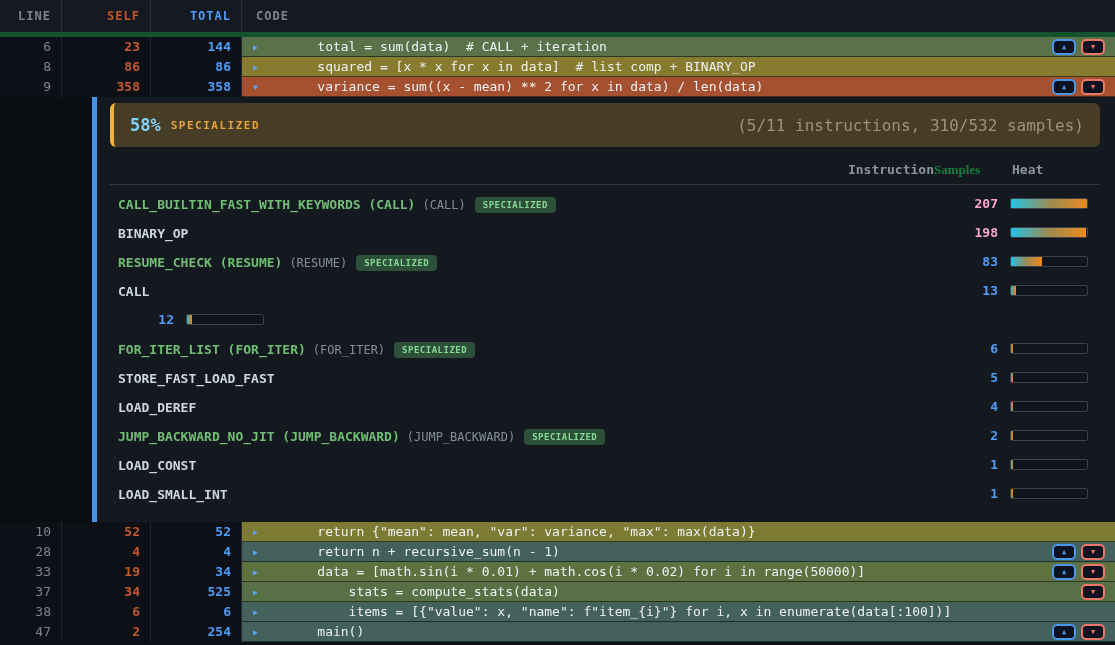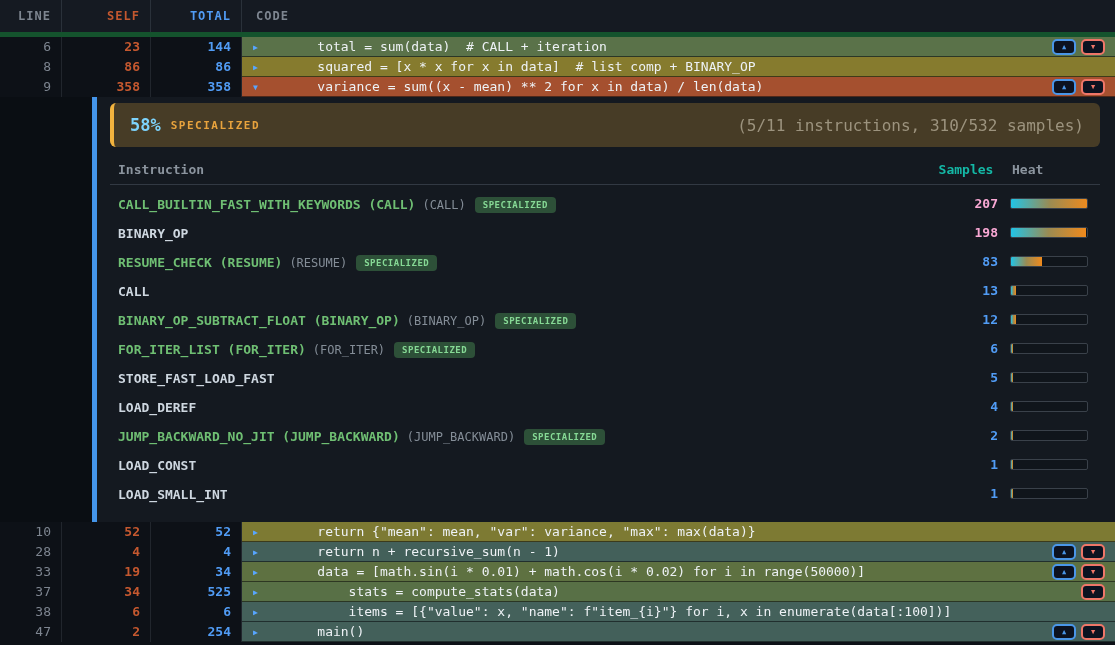--- a/index.html
+++ b/index.html
@@ -46,22 +46,22 @@
 
   .spanel { height:44px; background:#473c26; border-left:4px solid #f2b33e;
             border-radius:6px; display:flex; align-items:center; padding:0 16px;
             margin-bottom:8px; }
   .pct    { color:#7dd3fc; font-size:17px; font-weight:bold; }
   .plabel { color:#e8a33d; font-size:11px; font-weight:bold; letter-spacing:1.5px; margin-left:10px; }
   .pright { margin-left:auto; color:#9c937e; font-size:16px; }
 
   .ihead { display:flex; align-items:center; height:30px; border-bottom:1px solid #323943;
            font-size:13px; font-weight:bold; color:#8b949e; }
-  .ihead .h-name { flex:1; padding-left:8px; }
-  .ihead .h-samples { width:64px; text-align:center; color:#14b8a6; }
+  .ihead .h-name { flex:1; padding-left:8px;text-align:right; }
+  .ihead .h-samples { width:64px; text-align:left; color:#15803d;font-family:Liberation Serif, serif; }
   .ihead .h-heat { width:90px; margin-left:12px; padding-left:2px; }
 
   .ilist { padding-top:4px; }
   .irow { display:flex; align-items:center; height:29px; }
   .i-name { flex:1; padding-left:8px; white-space:nowrap; overflow:hidden; }
   .iname { font-weight:bold; font-size:13px; color:#ced7e0; }
   .iname.spec { color:#6fbf73; }
   .ibase { color:#848d97; font-size:12px; margin-left:7px; }
   .ibadge { display:inline-block; background:#2d5038; color:#86d995; font-size:9px;
             font-weight:bold; letter-spacing:.5px; padding:3px 8px; border-radius:4px;
@@ -171,21 +171,20 @@
           <div class="irow">
             <span class="i-name"><span class="iname">CALL</span></span>
             <span class="i-samples">13</span>
             <span class="i-heat">
               <span class="track" style="display: block;">
                 <span class="fill" style="display: block; width: 5px;"></span>
               </span>
             </span>
           </div>
           <div class="irow">
-            <span class="i-name"><span class="iname spec">BINARY_OP_SUBTRACT_FLOAT (BINARY_OP)</span><span class="ibase">(BINARY_OP)</span><span class="ibadge">SPECIALIZED</span></span>
             <span class="i-samples">12</span>
             <span class="i-heat">
               <span class="track" style="display: block;">
                 <span class="fill" style="display: block; width: 5px;"></span>
               </span>
             </span>
           </div>
           <div class="irow">
             <span class="i-name"><span class="iname spec">FOR_ITER_LIST (FOR_ITER)</span><span class="ibase">(FOR_ITER)</span><span class="ibadge">SPECIALIZED</span></span>
             <span class="i-samples">6</span>

